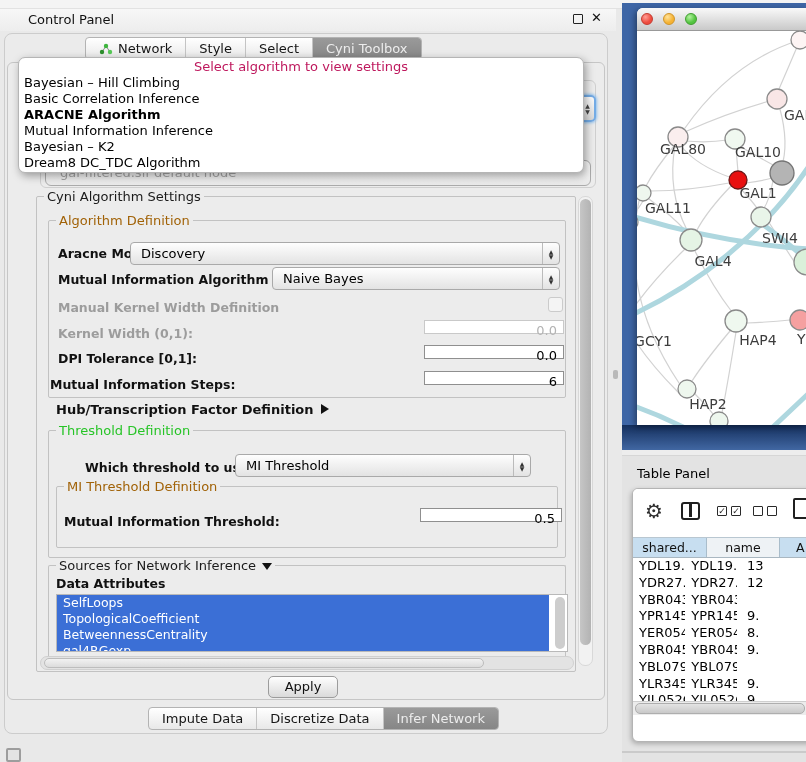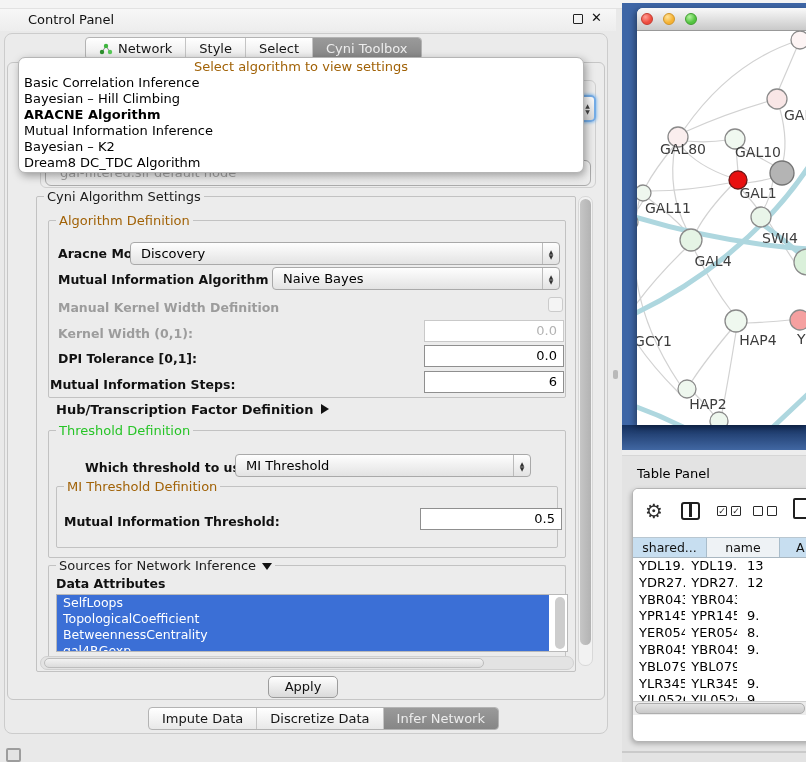--- a/index.html
+++ b/index.html
@@ -31,21 +31,21 @@
   .seg:last-child { border-right:none; }
   .seg.sel { background:linear-gradient(#9a9a9a,#868686); color:#ededed; }
   .top-tabs { left:85px; top:37px; }
   .bottom-tabs { left:148px; top:707px; }
   .net-icon { width:14px; height:12px; margin-right:5px; }
 
   
   .popup { left:18px; top:57px; width:566px; height:116px; background:#ffffff;
     border:1px solid #b5b5b5; border-radius:7px; box-shadow:2px 3px 8px rgba(0,0,0,.35);
     z-index:50; padding-top:1px; }
-  .popup .ph { text-align:center; color:#a16207; height:16px; line-height:16px; font-size:13px; }
+  .popup .ph { text-align:center; color:#be185d; height:16px; line-height:16px; font-size:13px; }
   .popup .it { height:16px; line-height:16px; padding-left:5px; font-size:13px; color:#000; }
   .popup .it.b { font-weight:bold; }
 
   
   .bg-group { left:40px; top:80px; width:556px; height:108px; border:1px solid #cfcfcf; border-radius:6px; z-index:5;}
   .bg-combo { left:45px; top:160px; width:546px; height:26px; border:1px solid #ababab; border-radius:6px;
     background:linear-gradient(#fbfbfb,#e9e9e9); color:#a4a4a4; line-height:24px; padding-left:14px; z-index:6; }
   .blue-spin { left:579px; top:95px; width:17px; height:27px; border:2px solid #74ace6; border-radius:5px;
     box-shadow:0 0 3px 1px #8fc0ef; background:linear-gradient(#fdfdfd,#d9d9d9); z-index:7;
     display:flex; flex-direction:column; align-items:center; justify-content:center; font-size:6px; color:#444; line-height:6px;}
@@ -58,21 +58,21 @@
 
   .lbl { position:absolute; font-size:12.5px; font-weight:bold; color:#111; white-space:nowrap; }
   .lbl.dis { color:#9c9c9c; }
 
   .combo { position:absolute; height:23px; border:1px solid #a9a9a9; border-radius:4px;
     background:linear-gradient(#fefefe,#e3e3e3); display:flex; align-items:center; }
   .combo .cv { flex:1; padding-left:10px; font-size:13px; color:#000; }
   .combo .sp { width:17px; align-self:stretch; border-left:1px solid #bbb; display:flex; flex-direction:column;
     align-items:center; justify-content:center; font-size:6px; color:#333; line-height:5px; }
 
-  .tin { position:absolute; height:22px; border:1px solid #8f8f8f; background:#fff;
+  .tin { position:absolute; height:14px; border:1px solid #8f8f8f; background:#fff;
     text-align:right; padding:0 6px; line-height:20px; font-size:13px; color:#000; }
   .tin.dis { border-color:#c9c9c9; color:#b3b3b3; }
 
   .chk { position:absolute; width:15px; height:15px; border:1px solid #cbcbcb; border-radius:3px; background:#f4f4f4; }
 
   .vscroll { left:578px; top:196px; width:15px; height:470px; background:#f2f2f2;
     border:1px solid #d8d8d8; border-radius:7px; }
   .vscroll .thumb { position:absolute; left:1px; top:2px; width:11px; height:446px;
     background:linear-gradient(90deg,#c6c6c6,#b3b3b3); border-radius:6px; }
   .hscroll { left:40px; top:656px; width:534px; height:14px; background:#e3e3e3;
@@ -170,22 +170,22 @@
 <div class="abs bg-group"></div>
 <div class="abs blue-spin">
     <span>▲</span>
     <span>▼</span>
   </div>
 <div class="abs bg-combo">gal-filtered.sif default node</div>
 
 <div class="abs popup">
   <div class="ph">Select algorithm to view settings</div>
   <div id="popup-items">
+      <div class="it">Bayesian – Hill Climbing</div>
       <div class="it">Basic Correlation Inference</div>
-      <div class="it">Bayesian – Hill Climbing</div>
       <div class="it b">ARACNE Algorithm</div>
       <div class="it">Mutual Information Inference</div>
       <div class="it">Bayesian – K2</div>
       <div class="it">Dream8 DC_TDC Algorithm</div>
     </div>
 </div>
 
 <div class="abs gbox" style="left:36px; top:196px; width:540px; height:476px;">
   <span class="gtitle">Cyni Algorithm Settings</span>
 </div>

